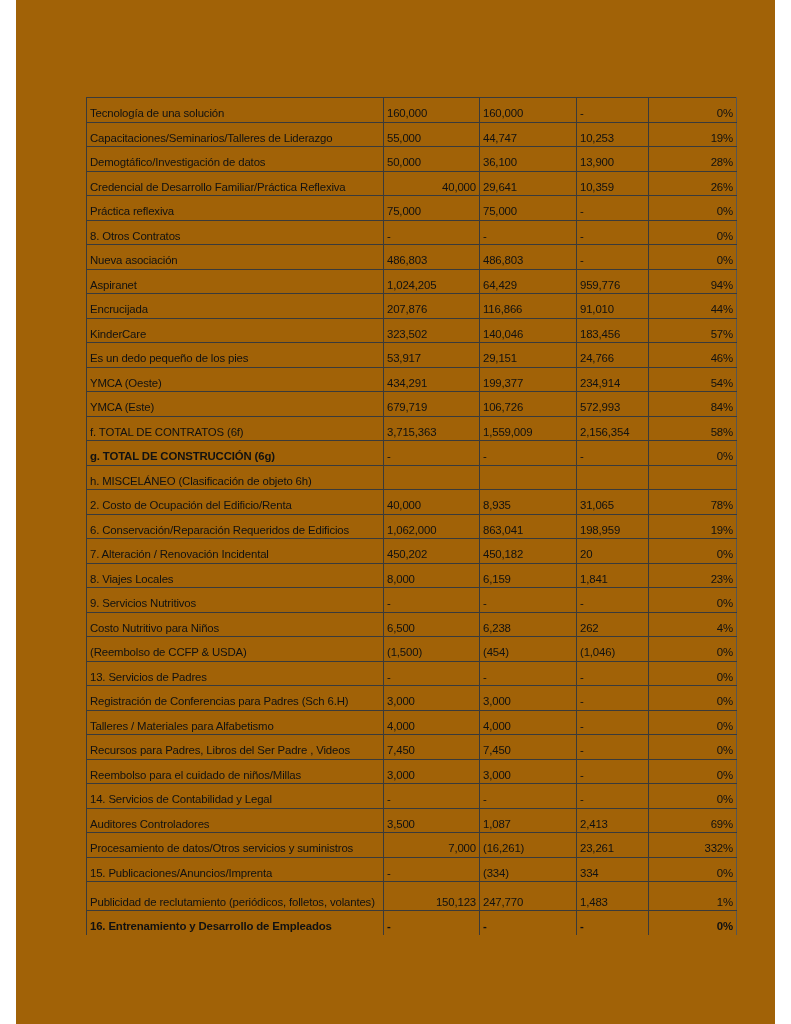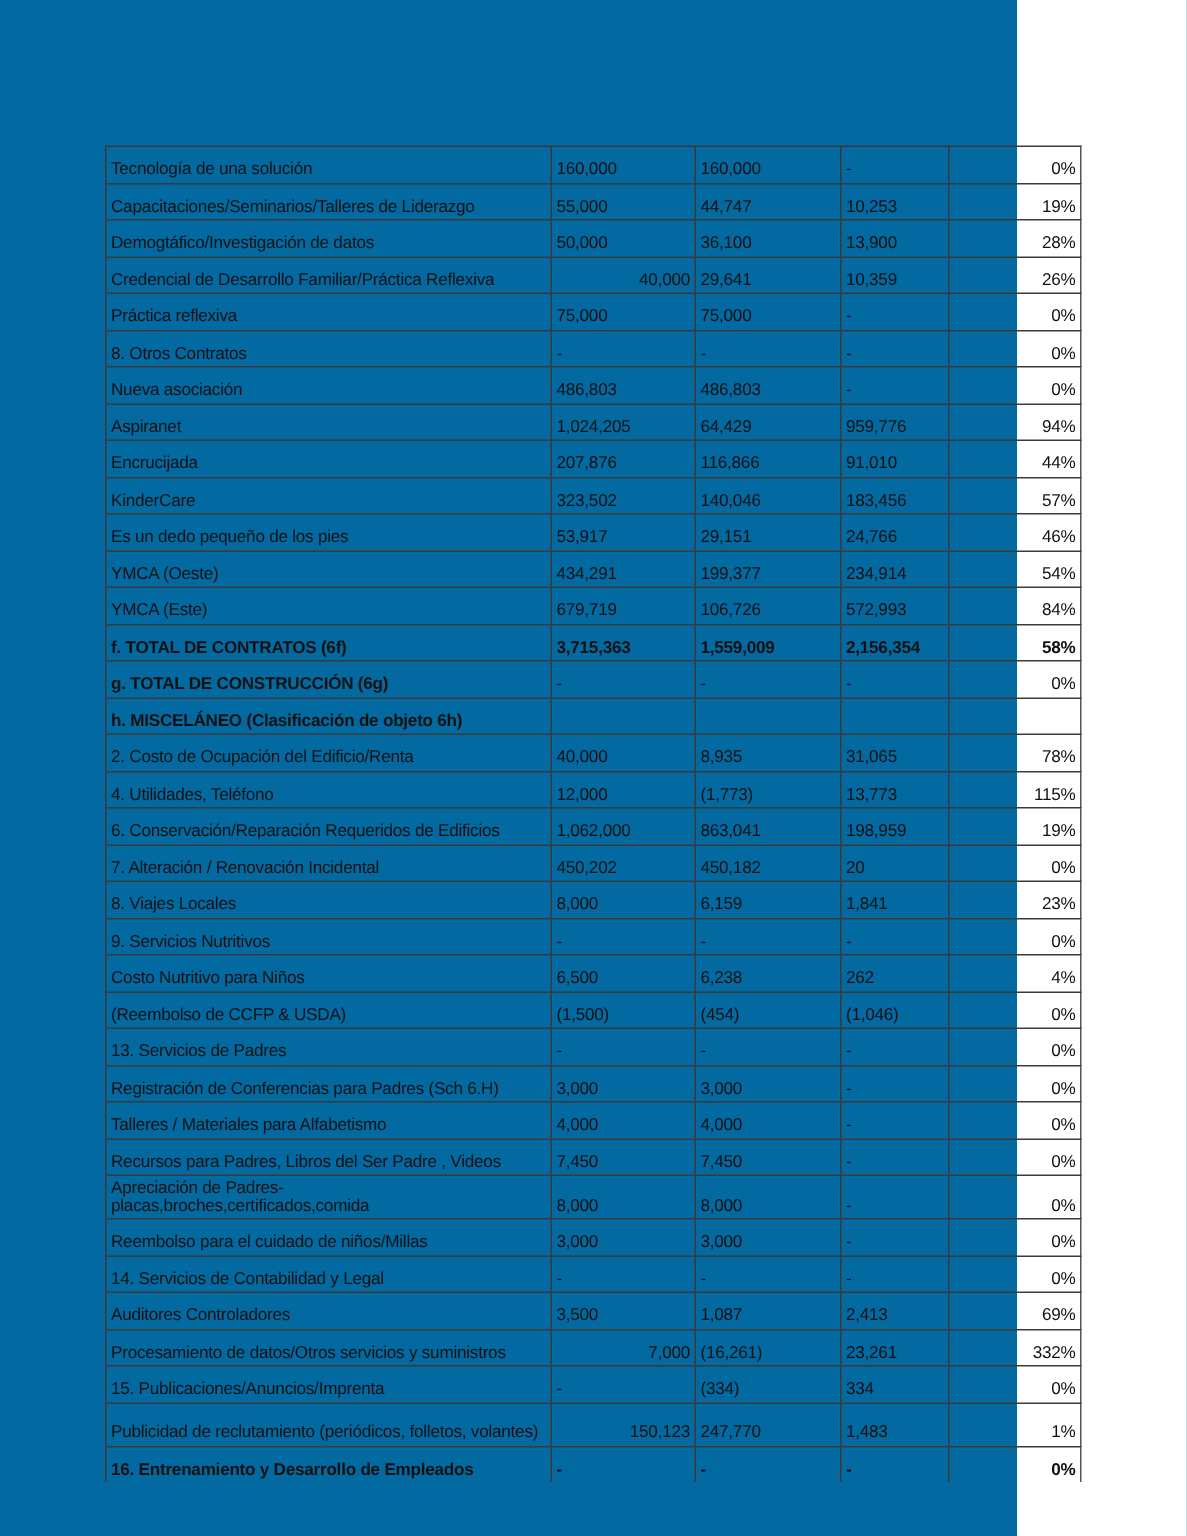--- a/index.html
+++ b/index.html
@@ -1,29 +1,29 @@
 <!DOCTYPE html>
 <html><head>
 <meta charset="utf-8">
 <style>
   html, body { margin:0; padding:0; background:#ffffff; }
   body { width:791px; height:1024px; position:relative; overflow:hidden;
          font-family:"Liberation Sans", sans-serif; color:#111; }
-  .page { position:absolute; left:0; top:0; width:678px; height:1024px; background:#0369a1; }
+  .page { position:absolute; left:16px; top:0; width:759px; height:1024px; background:#a16207; }
   table.budget { position:absolute; left:70px; top:97px; border-collapse:collapse;
                  table-layout:fixed; width:650px; font-size:11.4px; letter-spacing:-0.15px; }
   table.budget td { border:1px solid #3a3a3a; padding:0 3px; height:21.5px;
                     vertical-align:bottom; padding-bottom:2px; line-height:11.5px;
                     white-space:nowrap; overflow:hidden; }
   table.budget td.c5 { border-left:1.5px solid #555; border-right:1.5px solid #555; }
   table.budget tr.tall td { height:26px; white-space:normal; }
   table.budget tr.last td { border-bottom:none;font-weight:bold; }
   td.num-r { text-align:right; }
   td.pct { text-align:right; }
-  tr.bold td { font-weight:bold; }
+  tr.bold td { font-weight:normal; }
   col.c1 { width:297px; } col.c2 { width:96px; } col.c3 { width:97px; } col.c4 { width:72px; } col.c5 { width:88px; }
 </style>
 </head>
 <body>
 
 <div class="page">
   <table class="budget">
     <colgroup>
         <col class="c1">
         <col class="c2">
@@ -131,41 +131,34 @@
           <td class="pct c5">58%</td>
         </tr>
         <tr class="">
           <td style="font-weight: bold;">g. TOTAL DE CONSTRUCCIÓN (6g)</td>
           <td>-</td>
           <td>-</td>
           <td>-</td>
           <td class="pct c5">0%</td>
         </tr>
         <tr class="">
-          <td style="font-weight: bold;">h. MISCELÁNEO (Clasificación de objeto 6h)</td>
+          <td style="font-weight: normal;">h. MISCELÁNEO (Clasificación de objeto 6h)</td>
           <td></td>
           <td></td>
           <td></td>
           <td class="pct c5"></td>
         </tr>
         <tr class="">
           <td>2. Costo de Ocupación del Edificio/Renta</td>
           <td>40,000</td>
           <td>8,935</td>
           <td>31,065</td>
           <td class="pct c5">78%</td>
         </tr>
         <tr class="">
-          <td>4. Utilidades, Teléfono</td>
-          <td>12,000</td>
-          <td>(1,773)</td>
-          <td>13,773</td>
-          <td class="pct c5">115%</td>
-        </tr>
-        <tr class="">
           <td>6. Conservación/Reparación Requeridos de Edificios</td>
           <td>1,062,000</td>
           <td>863,041</td>
           <td>198,959</td>
           <td class="pct c5">19%</td>
         </tr>
         <tr class="">
           <td>7. Alteración / Renovación Incidental</td>
           <td>450,202</td>
           <td>450,182</td>
@@ -218,30 +211,20 @@
           <td>Talleres / Materiales para Alfabetismo</td>
           <td>4,000</td>
           <td>4,000</td>
           <td>-</td>
           <td class="pct c5">0%</td>
         </tr>
         <tr class="">
           <td>Recursos para Padres, Libros del Ser Padre , Videos</td>
           <td>7,450</td>
           <td>7,450</td>
-          <td>-</td>
-          <td class="pct c5">0%</td>
-        </tr>
-        <tr class="tall">
-          <td>
-            <div>Apreciación de Padres-</div>
-            <div>placas,broches,certificados,comida</div>
-          </td>
-          <td>8,000</td>
-          <td>8,000</td>
           <td>-</td>
           <td class="pct c5">0%</td>
         </tr>
         <tr class="">
           <td>Reembolso para el cuidado de niños/Millas</td>
           <td>3,000</td>
           <td>3,000</td>
           <td>-</td>
           <td class="pct c5">0%</td>
         </tr>

